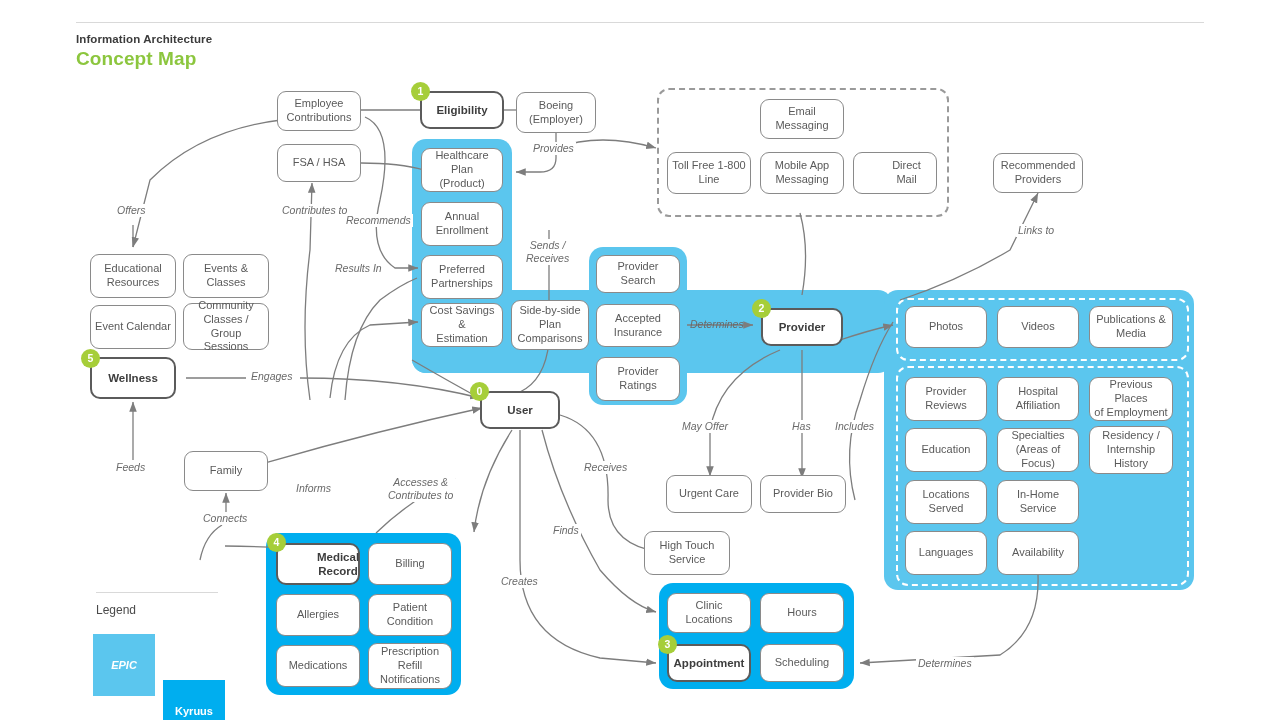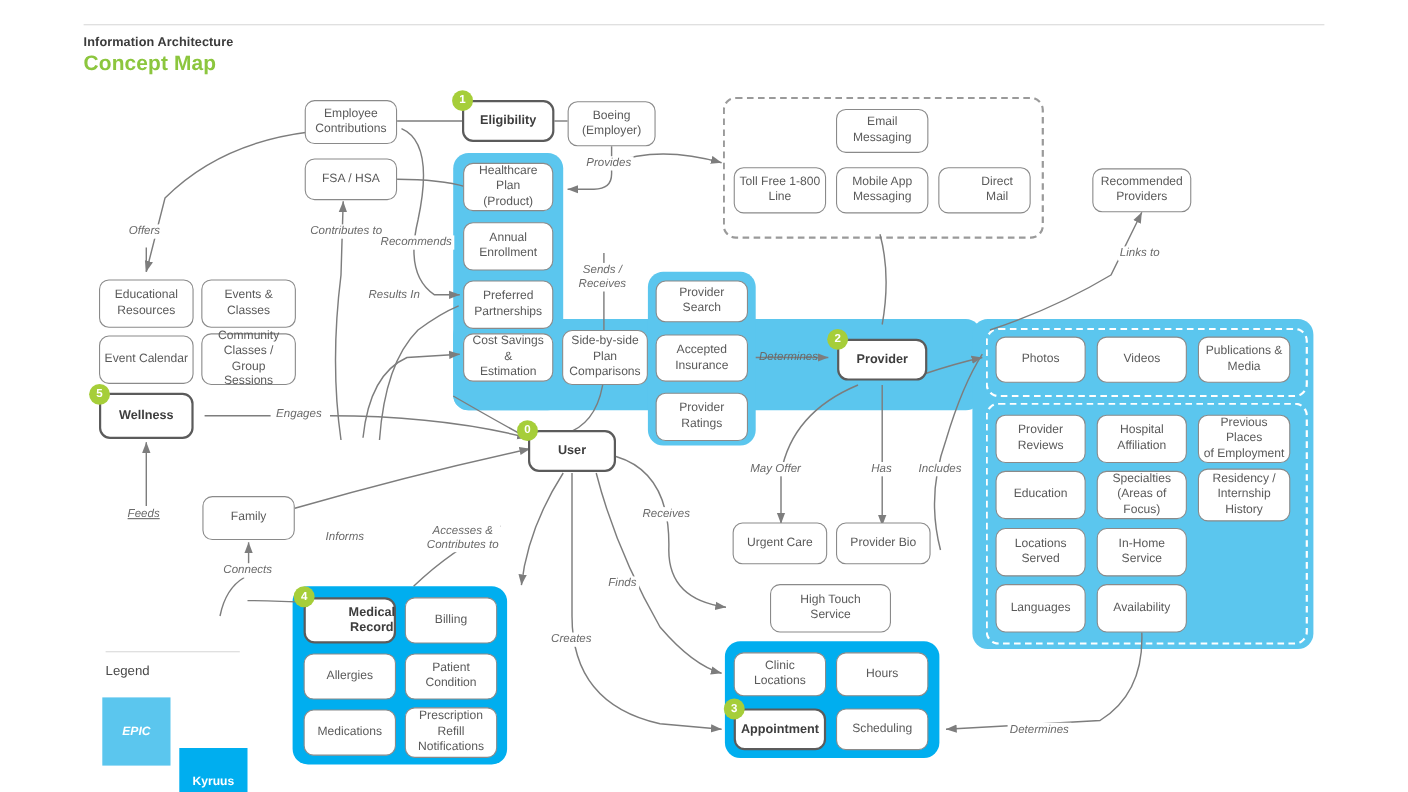--- a/index.html
+++ b/index.html
@@ -251,21 +251,21 @@
   <div class="badge" style="left:81px; top:349px;">5</div>
   <div class="node primary" style="left:90px; top:357px; width:86px; height:42px;">Wellness</div>
 
   <div class="badge" style="left:470px; top:382px;">0</div>
   <div class="node primary" style="left:480px; top:391px; width:80px; height:38px;">User</div>
 
   <div class="node" style="left:184px; top:451px; width:84px; height:40px;">Family</div>
 
   <div class="node" style="left:666px; top:475px; width:86px; height:38px;">Urgent Care</div>
   <div class="node" style="left:760px; top:475px; width:86px; height:38px;">Provider Bio</div>
-  <div class="node" style="left:700px; top:531px; width:110px; height:44px;">High Touch<br>Service</div>
+  <div class="node" style="left:644px; top:531px; width:86px; height:44px;">High Touch<br>Service</div>
 
   <div class="node" style="left:905px; top:306px; width:82px; height:42px;">Photos</div>
   <div class="node" style="left:997px; top:306px; width:82px; height:42px;">Videos</div>
   <div class="node" style="left:1089px; top:306px; width:84px; height:42px;">Publications &amp;<br>Media</div>
 
   <div class="node" style="left:905px; top:377px; width:82px; height:44px;">Provider<br>Reviews</div>
   <div class="node" style="left:997px; top:377px; width:82px; height:44px;">Hospital<br>Affiliation</div>
   <div class="node" style="left:1089px; top:377px; width:84px; height:44px;">Previous Places<br>of Employment</div>
 
   <div class="node" style="left:905px; top:428px; width:82px; height:44px;">Education</div>
@@ -298,21 +298,21 @@
   <div class="elabel" style="left:344px; top:214px;">Recommends</div>
   <div class="elabel" style="left:333px; top:262px;">Results In</div>
   <div class="elabel" style="left:115px; top:204px;">Offers</div>
   <div class="elabel" style="left:1016px; top:224px;">Links to</div>
   <div class="elabel on-blue" style="left:688px; top:318px;">Determines</div>
   <div class="elabel" style="left:249px; top:370px;">Engages</div>
   <div class="elabel" style="left:680px; top:420px;">May Offer</div>
   <div class="elabel" style="left:790px; top:420px;">Has</div>
   <div class="elabel" style="left:833px; top:420px;">Includes</div>
   <div class="elabel" style="left:582px; top:461px;">Receives</div>
-  <div class="elabel" style="left:114px; top:461px;text-decoration:underline;">Feeds</div>
+  <div class="elabel" style="left:114px; top:461px;">Feeds</div>
   <div class="elabel" style="left:201px; top:512px;">Connects</div>
   <div class="elabel" style="left:294px; top:482px;">Informs</div>
   <div class="elabel" style="left:386px; top:476px;">Accesses &amp;<br>Contributes to</div>
   <div class="elabel" style="left:551px; top:524px;">Finds</div>
   <div class="elabel" style="left:499px; top:575px;">Creates</div>
   <div class="elabel" style="left:916px; top:657px;">Determines</div>
 
   <div class="legend-rule"></div>
   <div class="legend-title">Legend</div>
   <div class="swatch epic">EPIC</div>

